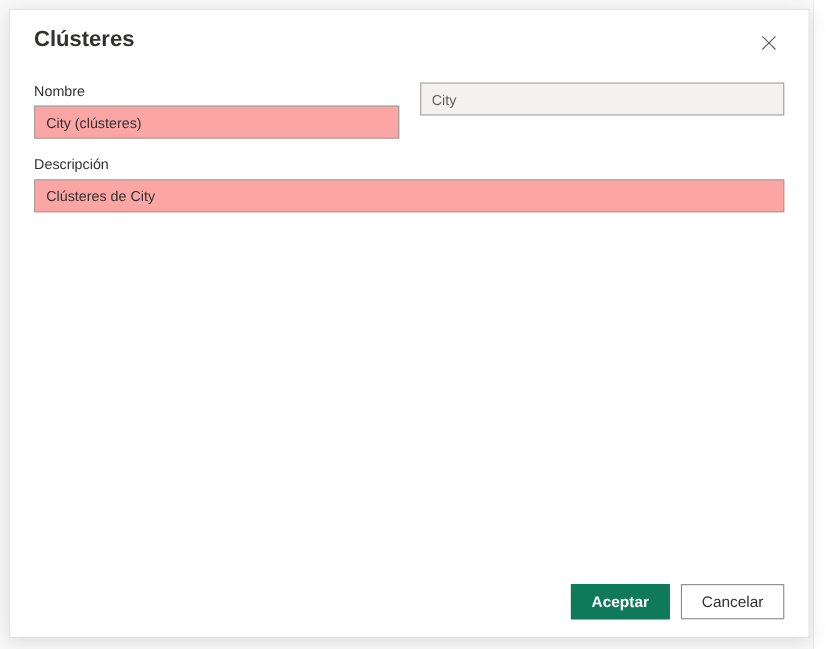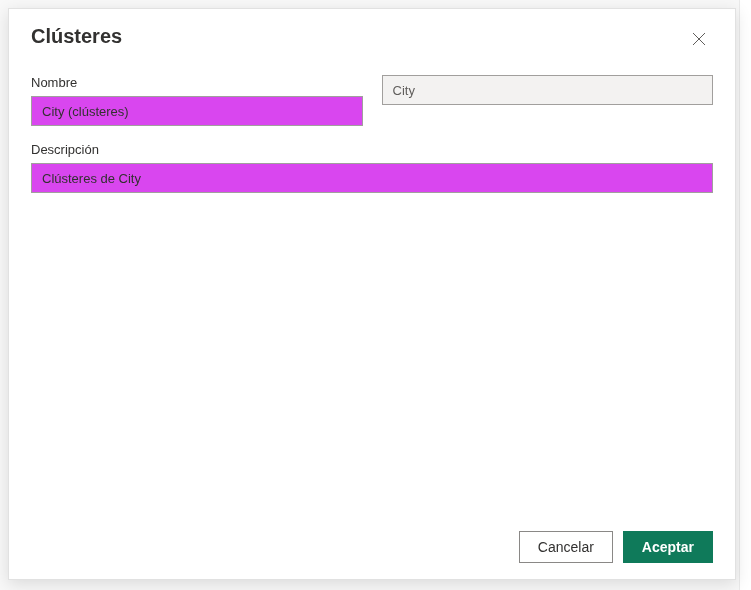--- a/index.html
+++ b/index.html
@@ -76,21 +76,21 @@
       color: #323130;
       margin-bottom: 6px;
     }
     .text-input {
       height: 30px;
       border: 1px solid #a19f9d;
       padding: 0 10px;
       font-size: 13px;
       font-family: inherit;
       color: #323130;
-      background: #d946ef;
+      background: #fca5a5;
       outline: none;
     }
     .text-input.readonly {
       background: #f3f2f1;
       border-color: #a19f9d;
       color: #605e5c;
     }
     .dialog-footer {
       margin-top: auto;
       display: flex;
@@ -157,16 +157,16 @@
 
   <div class="form-row">
     <div class="form-group full">
       <label class="field-label">Descripción</label>
       <input type="text" class="text-input" value="Clústeres de City" style="">
     </div>
   </div>
 
 
   <div class="dialog-footer">
+    <button class="btn btn-primary">Aceptar</button>
     <button class="btn">Cancelar</button>
-    <button class="btn btn-primary">Aceptar</button>
   </div>
 </div>
 
 </body></html>

